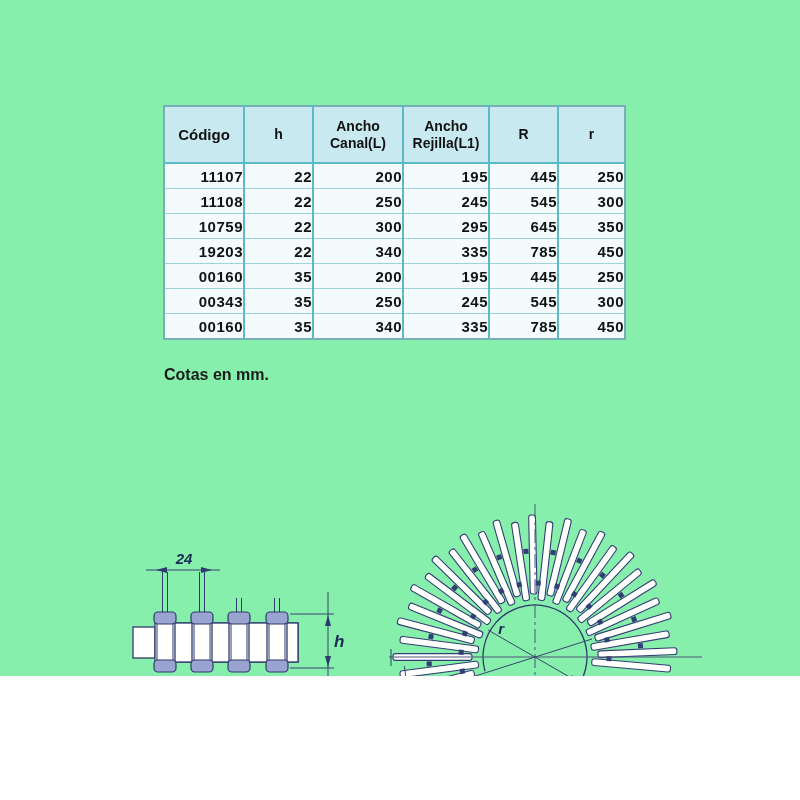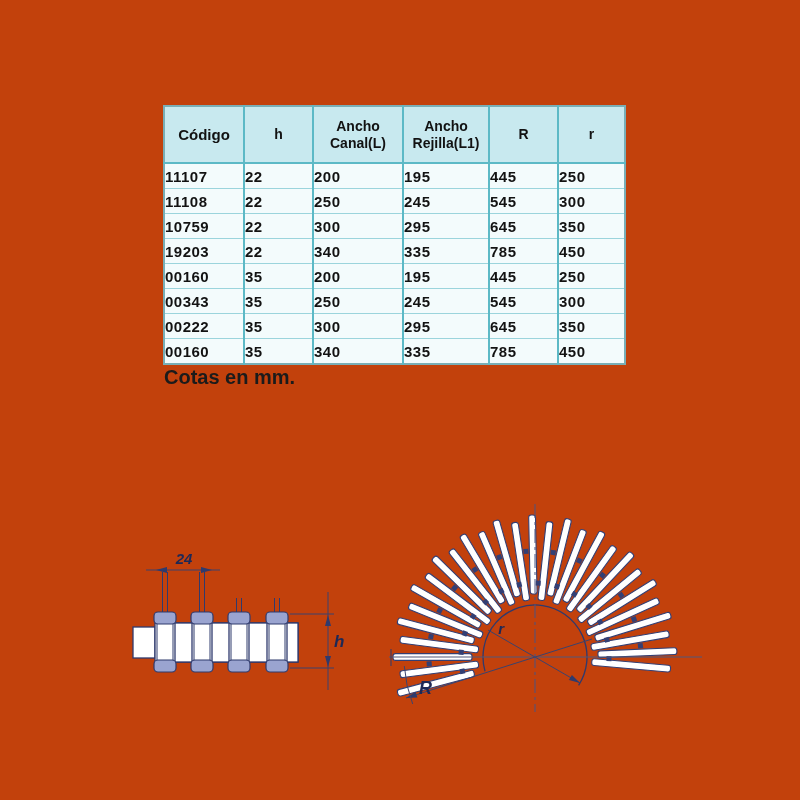--- a/index.html
+++ b/index.html
@@ -1,35 +1,35 @@
 <!DOCTYPE html>
 <html style="--header_bg: #c8e9ef; --body_bg: #f3fbfc; --border: #5cb9c6; --outer_border: #79aeb6; --line: #2f3a6d;"><head>
 <meta charset="utf-8">
 <style>
   html,body{margin:0;padding:0;background:#fff;}
-  .page{position:relative;width:800px;height:800px;background:#c2410c;overflow:hidden;
+  .page{position:relative;width:800px;height:676px;background:#86efac;overflow:hidden;
         font-family:"Liberation Sans",sans-serif;}
 
   
   table.spec{position:absolute;left:163px;top:105px;width:461px;border-collapse:collapse;
              table-layout:fixed;background:var(--body_bg,#f3fbfc);
              border:2px solid var(--outer_border,#79aeb6);
              color:#121212;font-weight:bold;}
   table.spec thead th{background:var(--header_bg,#c8e9ef);height:55px;vertical-align:middle;
              text-align:center;font-size:14px;line-height:1.15;white-space:pre-line;
              border-left:2px solid var(--border,#5cb9c6);
              border-bottom:2px solid var(--border,#5cb9c6);padding:0;}
   table.spec thead th:first-child{border-left:none;font-size:15px;}
-  table.spec tbody td{height:24px;text-align:left;vertical-align:middle;font-size:15px;
+  table.spec tbody td{height:24px;text-align:right;vertical-align:middle;font-size:15px;
              border-left:2px solid var(--border,#5cb9c6);
              border-top:1px solid #9bd4dc;padding:0;letter-spacing:.5px;}
   table.spec tbody td:first-child{border-left:none;}
   table.spec tbody tr:first-child td{border-top:none;}
 
-  .note{position:absolute;left:164px;top:366px;font-size:20px;font-weight:bold;color:#1b1b1b;}
+  .note{position:absolute;left:164px;top:366px;font-size:16px;font-weight:bold;color:#1b1b1b;}
 
   
   svg.drawing{position:absolute;left:0;top:0;}
   .ln{stroke:#2f3a6d;stroke-width:1.3;fill:none;}
   .thin{stroke:#2f3a6d;stroke-width:1;fill:none;}
   .dim{stroke:#3a436f;stroke-width:1;fill:none;}
   .arr{fill:#2f3a6d;stroke:none;}
   .whitefill{fill:#ffffff;stroke:#2f3a6d;stroke-width:1.3;}
   .flange{fill:#9aa4d0;stroke:#2f3a6d;stroke-width:1.2;}
   .slat{fill:#ffffff;stroke:#333f74;stroke-width:1.1;}
@@ -106,28 +106,20 @@
           <td>445</td>
           <td>250</td>
         </tr>
         <tr>
           <td>00343</td>
           <td>35</td>
           <td>250</td>
           <td>245</td>
           <td>545</td>
           <td>300</td>
-        </tr>
-        <tr>
-          <td>00222</td>
-          <td>35</td>
-          <td>300</td>
-          <td>295</td>
-          <td>645</td>
-          <td>350</td>
         </tr>
         <tr>
           <td>00160</td>
           <td>35</td>
           <td>340</td>
           <td>335</td>
           <td>785</td>
           <td>450</td>
         </tr>
       </tbody>

